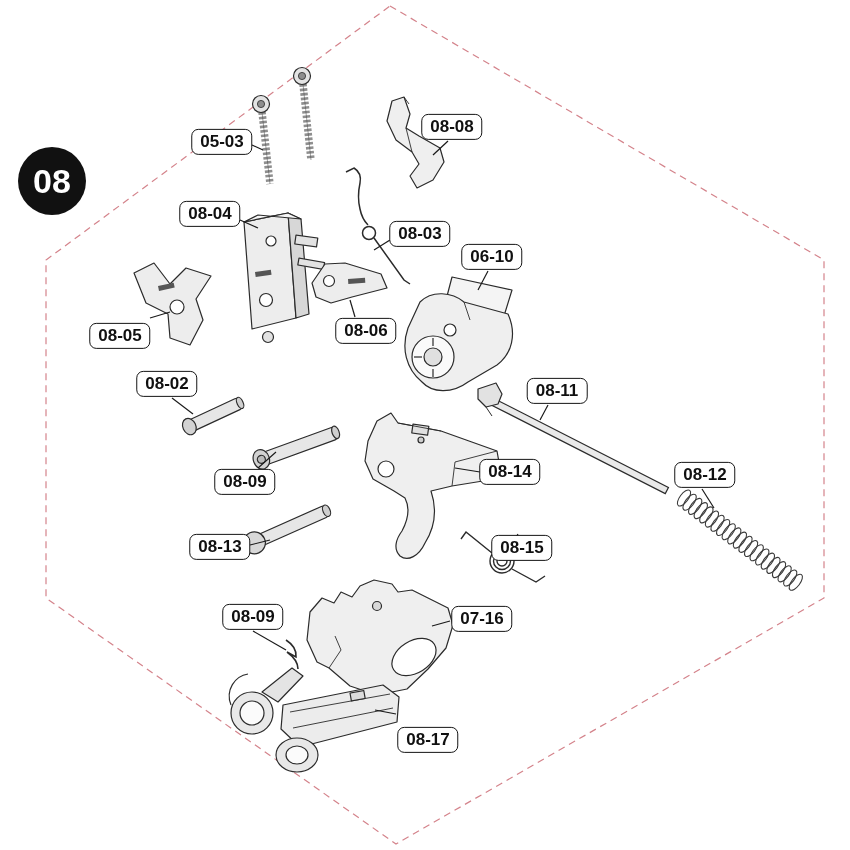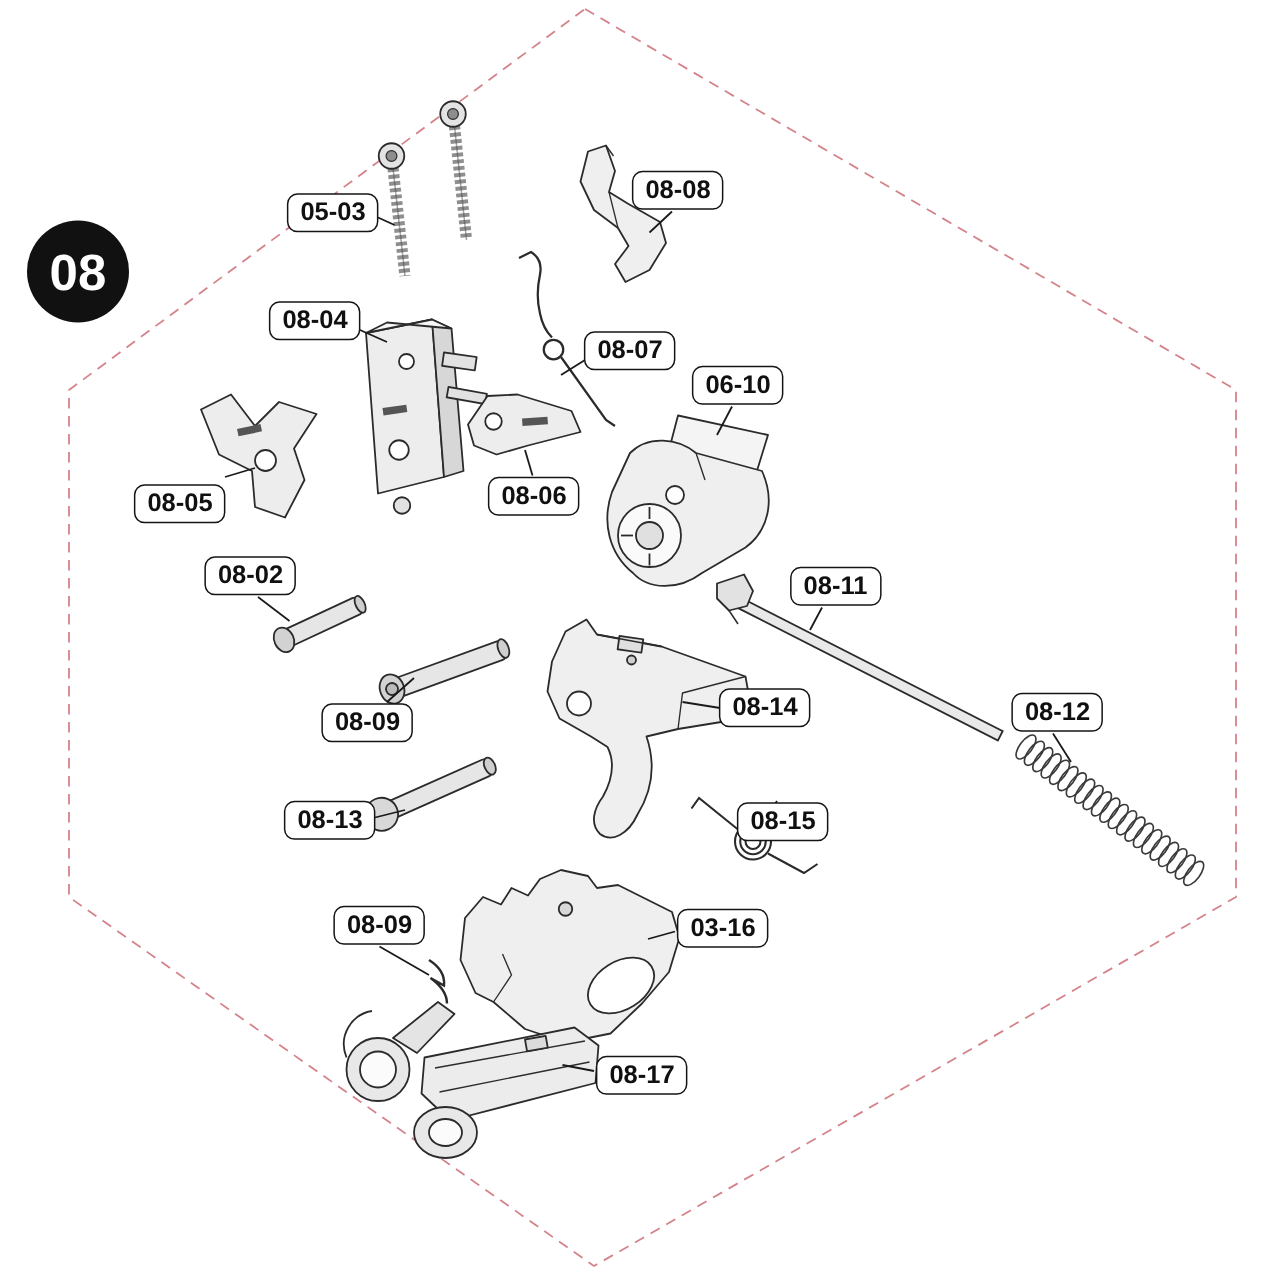--- a/index.html
+++ b/index.html
@@ -198,26 +198,26 @@
       <line x1="450" y1="621" x2="432" y2="626"></line>
       <line x1="396" y1="714" x2="375" y2="710"></line>
     </g>
   </svg>
 
   <div class="plabel" style="left:253px;top:617px">08-09</div>
   <div class="plabel" style="left:167px;top:384px">08-02</div>
   <div class="plabel" style="left:222px;top:142px">05-03</div>
   <div class="plabel" style="left:210px;top:214px">08-04</div>
   <div class="plabel" style="left:120px;top:336px">08-05</div>
-  <div class="plabel" style="left:356px;top:331px">08-06</div>
-  <div class="plabel" style="left:420px;top:234px">08-07</div>
+  <div class="plabel" style="left:366px;top:331px">08-06</div>
+  <div class="plabel" style="left:420px;top:234px">08-03</div>
   <div class="plabel" style="left:452px;top:127px">08-08</div>
   <div class="plabel" style="left:245px;top:482px">08-09</div>
   <div class="plabel" style="left:492px;top:257px">06-10</div>
   <div class="plabel" style="left:557px;top:391px">08-11</div>
   <div class="plabel" style="left:705px;top:475px">08-12</div>
   <div class="plabel" style="left:220px;top:547px">08-13</div>
   <div class="plabel" style="left:510px;top:472px">08-14</div>
   <div class="plabel" style="left:522px;top:548px">08-15</div>
-  <div class="plabel" style="left:482px;top:619px">03-16</div>
-  <div class="plabel" style="left:428px;top:717px">08-17</div>
+  <div class="plabel" style="left:482px;top:619px">07-16</div>
+  <div class="plabel" style="left:428px;top:740px">08-17</div>
 
 </div>
 
 </body></html>

